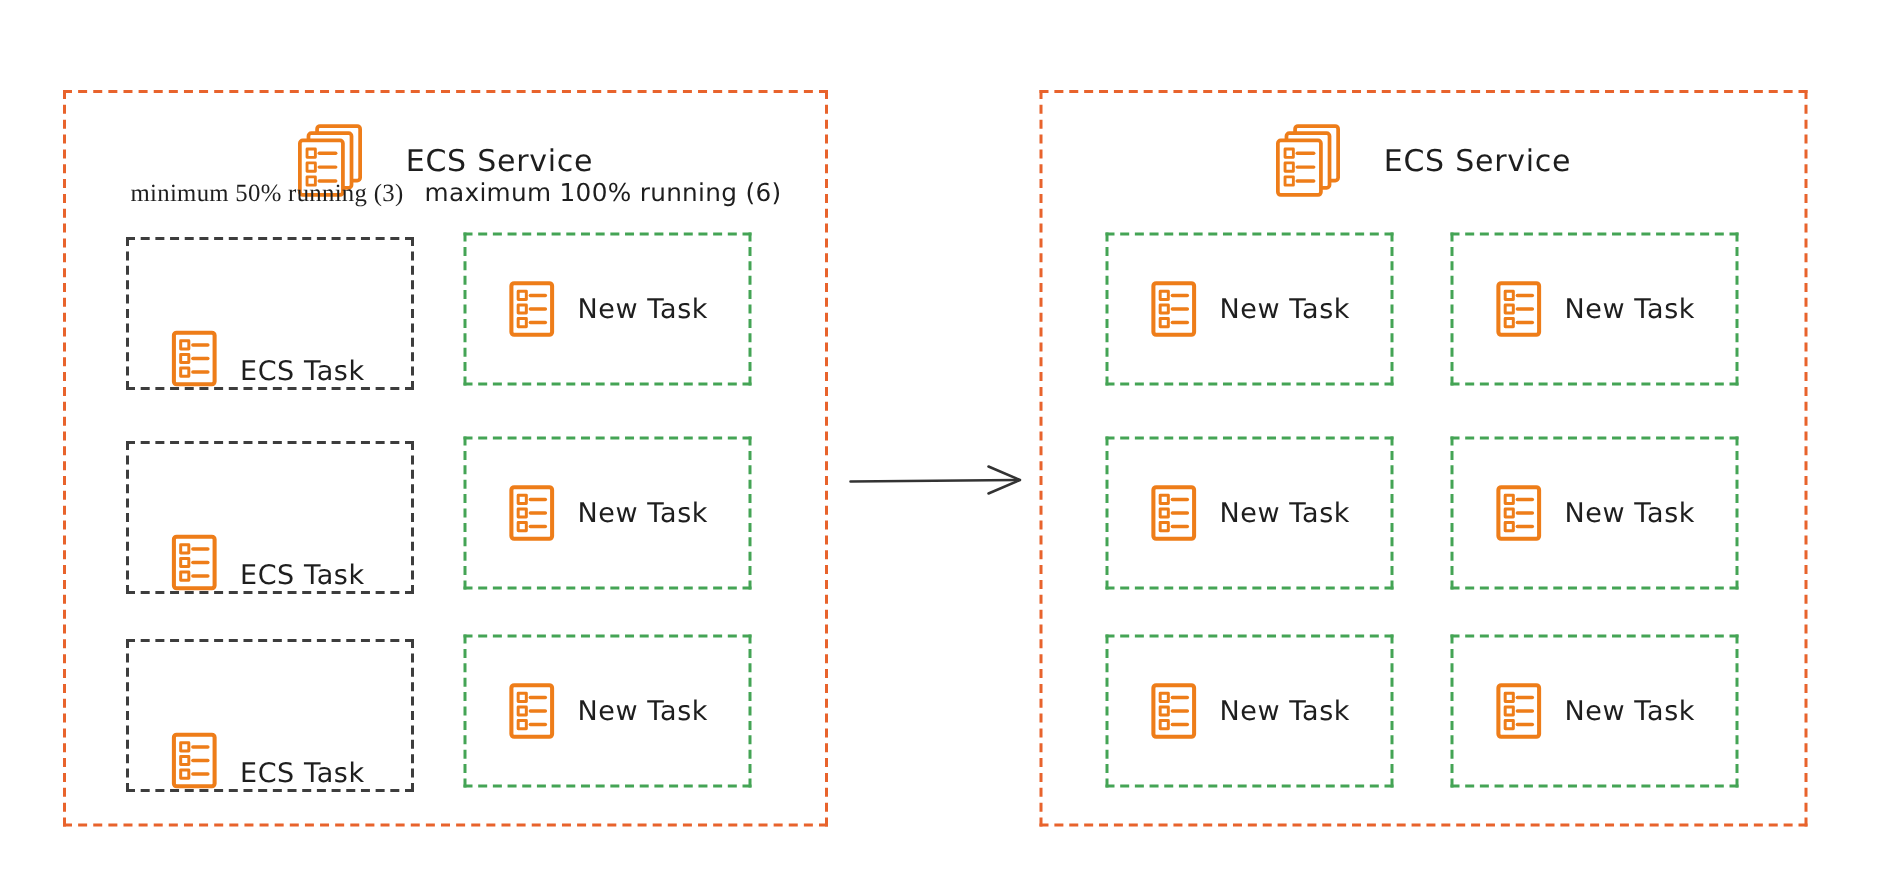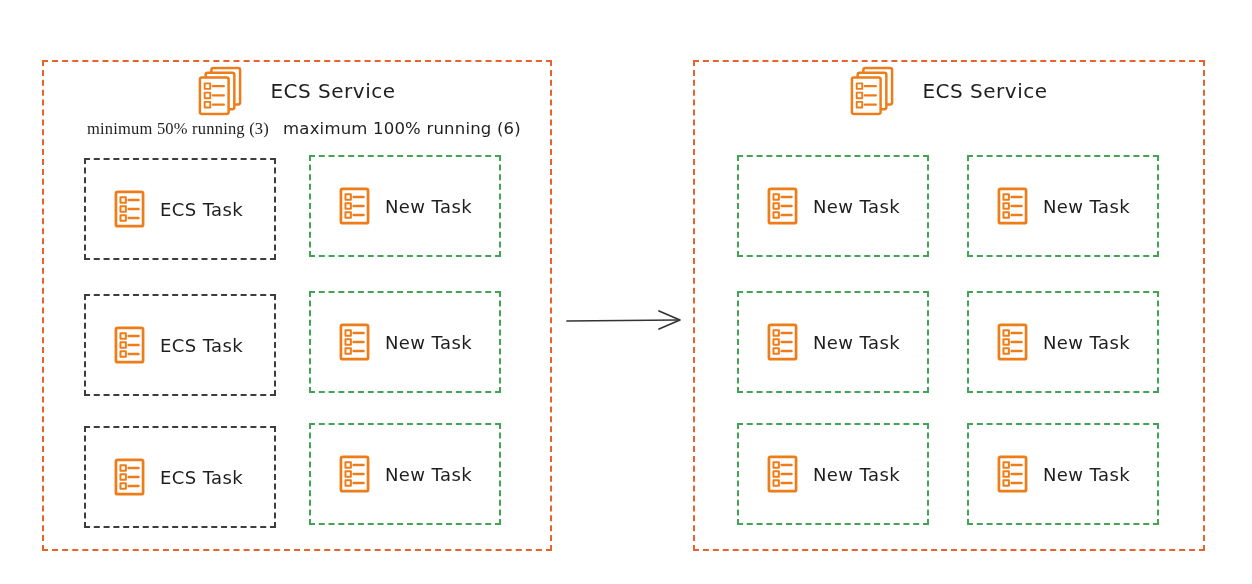--- a/index.html
+++ b/index.html
@@ -16,21 +16,21 @@
     position: absolute;
     box-sizing: border-box;
     border: 2px dashed var(--service-border-orange, #e8632c);
     background: transparent;
   }
   .panel.left  { left: 42px;  top: 60px; width: 510px; height: 491px; }
   .panel.right { left: 693px; top: 60px; width: 512px; height: 491px; }
 
   .panel-title {
     position: absolute;
-    top: 4px; left: 0; right: 0;
+    top: 20px; left: 0; right: 0;
     display: flex;
     align-items: center;
     justify-content: center;
     gap: 28px;
   }
   .service-icon { width: 44px; height: 50px; color: var(--icon-orange, #ee7d19); flex: 0 0 auto; }
   .title-label  { font-size: 20px; letter-spacing: 0.5px; }
 
   .col-header {
     position: absolute;
@@ -48,21 +48,21 @@
     position: absolute;
     box-sizing: border-box;
     width: 192px;
     height: 102px;
     display: flex;
     align-items: center;
     padding-left: 28px;
     gap: 15px;
     background: #ffffff;
   }
-  .task-box.existing { border: 2px dashed var(--existing-task-gray, #3d3d3d); }
+  .task-box.existing { border: 2px dashed var(--existing-task-gray, #3d3d3d); align-items: flex-end; }
   .task-box.new      { border: 2px dashed var(--new-task-green, #44a455); text-align: right; }
 
   .task-icon  { width: 31px; height: 38px; color: var(--icon-orange, #ee7d19); flex: 0 0 auto; }
   .task-label { font-size: 18px; letter-spacing: 0.4px; white-space: nowrap; }
 
   .arrow {
     position: absolute;
     left: 564px; top: 304px;
     width: 122px; height: 32px;
     color: var(--arrow, #333333);

